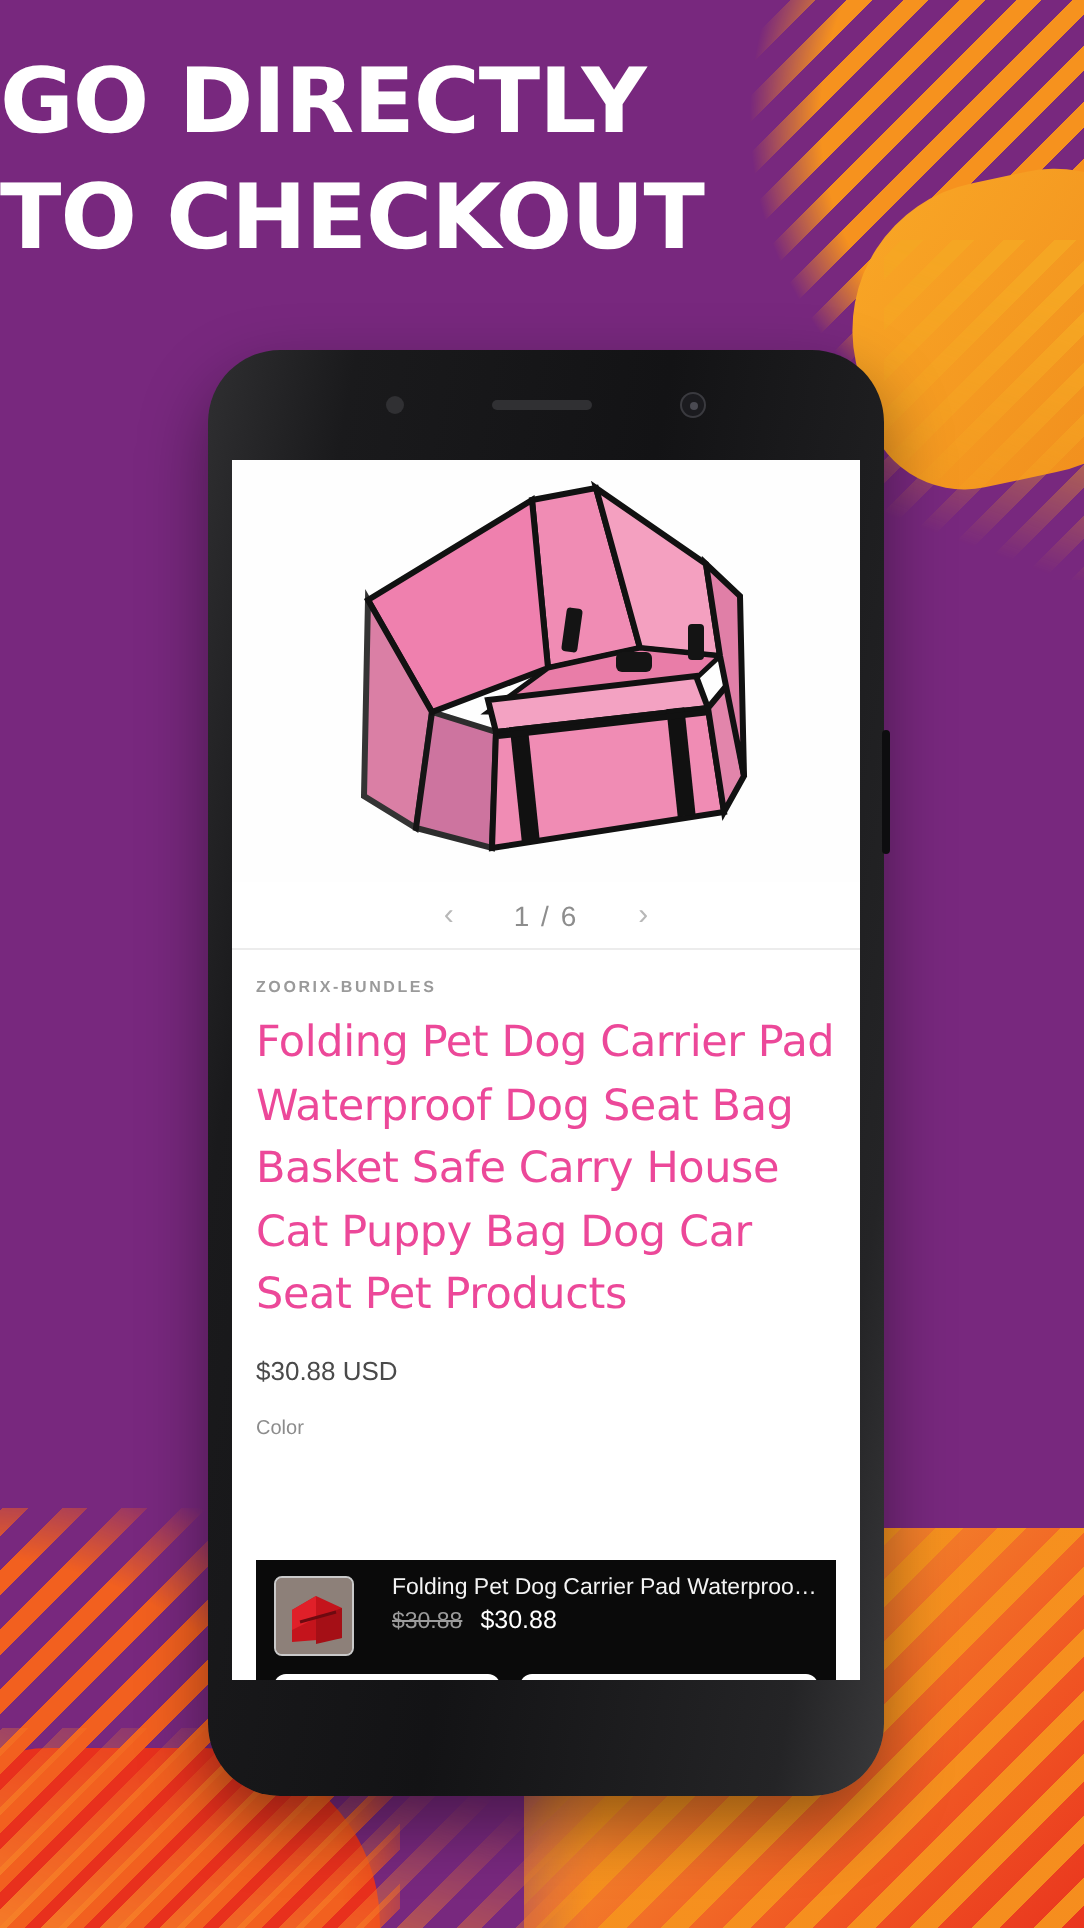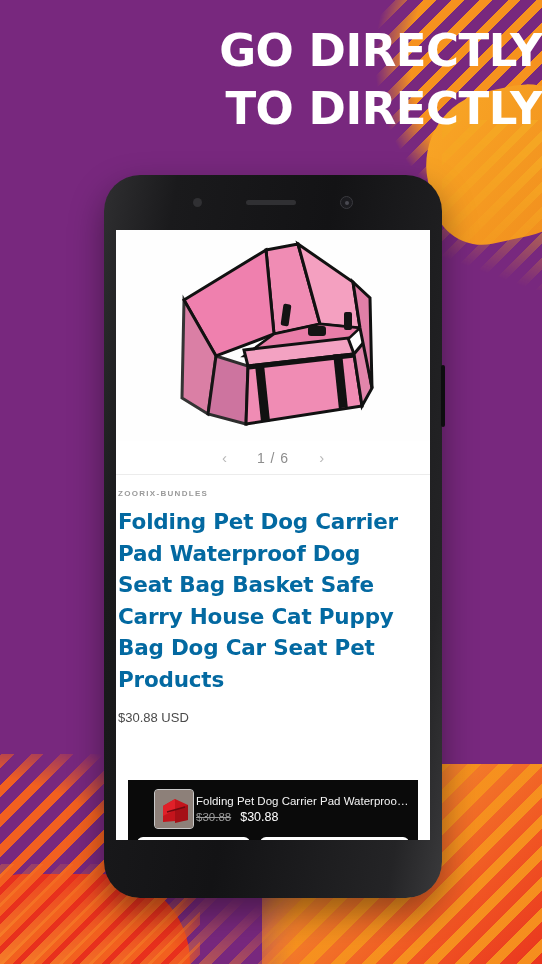--- a/index.html
+++ b/index.html
@@ -97,21 +97,21 @@
     background: linear-gradient(140deg, #f9b233 0%, #f4702a 55%, #e93a1e 100%);
     -webkit-mask-image: radial-gradient(circle at 100% 100%, #000 0%, #000 68%, transparent 88%);
             mask-image: radial-gradient(circle at 100% 100%, #000 0%, #000 68%, transparent 88%);
     opacity: .9;
   }
 
   
   .headline {
     position: absolute;
     top: 22px; left: 0; right: 0;
-    text-align: right;
+    text-align: left;
     color: #ffffff;
     font-weight: 700;
     font-size: 45px;
     line-height: 1.28;
     letter-spacing: -0.5px;
     z-index: 6;
     font-family: "DejaVu Sans", sans-serif;
   }
   .headline span { display: block; white-space: nowrap; }
 
@@ -172,31 +172,31 @@
     height: 34px;
     display: flex; align-items: center; justify-content: center;
     gap: 30px;
     background: #fff;
     border-bottom: 1px solid #ececec;
   }
   .pager .chev { color: #b8b8b8; font-size: 15px; line-height: 1; }
   .pager .count { color: #8d8d8d; font-size: 14px; letter-spacing: 1px; }
 
   
-  .info { padding: 14px 10px 0 2px; }
+  .info { padding: 14px 10px 0 12px; }
   .vendor {
     font-size: 8px; letter-spacing: 1.3px;
     color: #9a9a9a; font-weight: 600; text-transform: uppercase;
   }
   .title {
     margin-top: 8px;
     font-size: 21.5px;
     line-height: 1.47;
-    color: #0369a1;
-    font-weight: 700;
+    color: #ec4899;
+    font-weight: 400;
     font-family: "DejaVu Sans", sans-serif;
     letter-spacing: -0.2px;
   }
   .price {
     margin-top: 14px;
     font-size: 13px;
     color: #4a4a4a;
   }
   .opt-label {
     margin-top: 16px;
@@ -207,21 +207,21 @@
   
   .sticky {
     position: absolute;
     left: 12px; right: 12px;
     top: 550px;
     height: 115px;
     background: #0a0a0a;
     padding: 8px 9px 9px 9px;
     z-index: 3;
   }
-  .sticky-top { display: flex; align-items: center; gap: 2px; height: 42px; margin-left: 17px; }
+  .sticky-top { display: flex; gap: 19px; height: 42px; }
   .thumb {
     width: 40px; height: 40px;
     border-radius: 4px;
     border: 1px solid #c9c9c9;
     background: #8a7f78;
     position: relative;
     overflow: hidden;
     flex: 0 0 auto;
   }
   .thumb-meta { min-width: 0; flex: 1; }
@@ -258,21 +258,21 @@
 
   <div class="deco blob-red-bl"></div>
   <div class="deco stripes-bl"></div>
   <div class="deco stripes-bl2"></div>
 
   <div class="deco corner-br-base"></div>
   <div class="deco corner-br"></div>
 
   <div class="headline">
     <span>GO DIRECTLY</span>
-    <span>TO DIRECTLY</span>
+    <span>TO CHECKOUT</span>
   </div>
 
   <div class="phone">
     <div class="phone-side"></div>
 
     <div class="bezel-top">
       <div class="sensor"></div>
       <div class="speaker"></div>
       <div class="camera"></div>
     </div>
@@ -318,20 +318,21 @@
       <div class="pager">
         <div class="chev">‹</div>
         <div class="count">1 / 6</div>
         <div class="chev">›</div>
       </div>
 
       <div class="info">
         <div class="vendor">ZOORIX-BUNDLES</div>
         <div class="title">Folding Pet Dog Carrier Pad Waterproof Dog Seat Bag Basket Safe Carry House Cat Puppy Bag Dog Car Seat Pet Products</div>
         <div class="price">$30.88 USD</div>
+        <div class="opt-label">Color</div>
       </div>
 
       <div class="sticky">
         <div class="sticky-top">
           <div class="thumb">
             <svg viewBox="0 0 40 40" width="40" height="40">
               <rect width="40" height="40" fill="#8d8079"></rect>
               <path d="M8 16 L20 9 L33 15 L33 30 L8 32 Z" fill="#c4141c"></path>
               <path d="M8 16 L20 9 L20 20 L8 26 Z" fill="#e02029"></path>
               <path d="M20 20 L33 15 L33 30 L20 33 Z" fill="#a50f16"></path>

